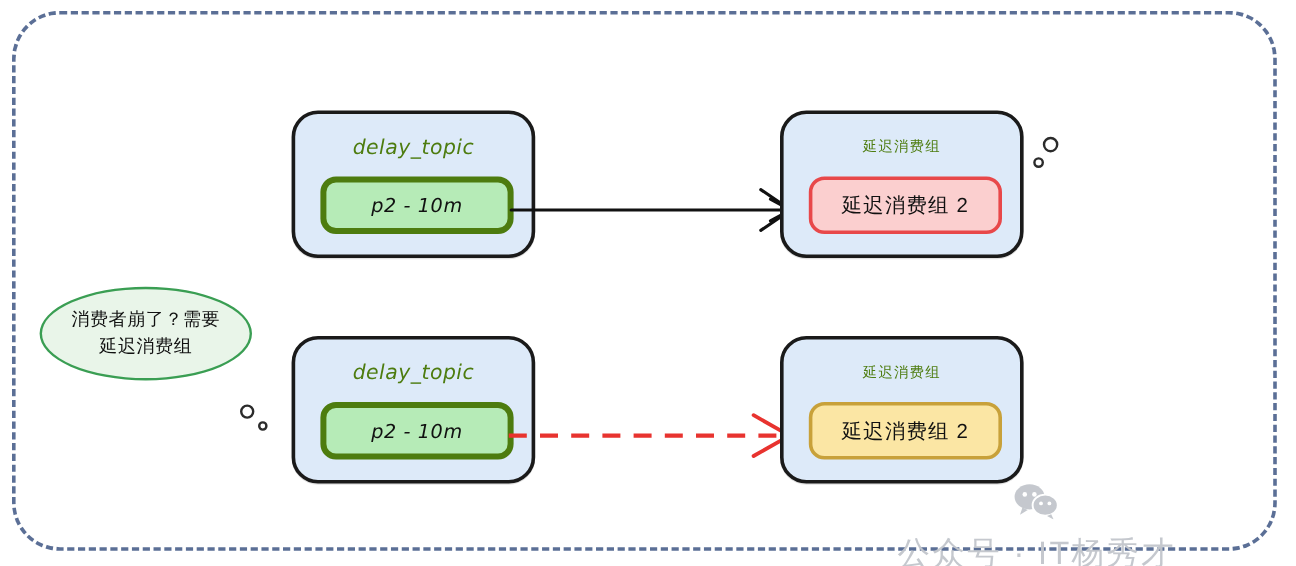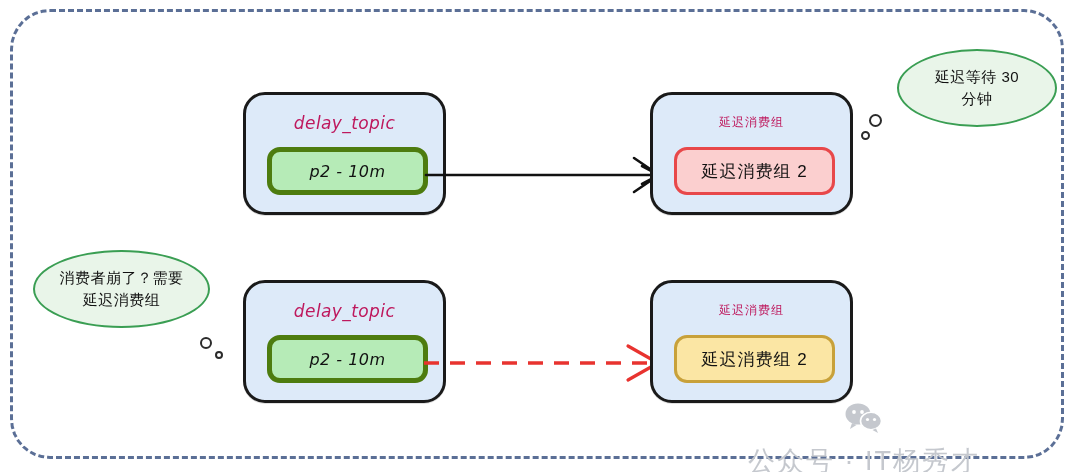--- a/index.html
+++ b/index.html
@@ -38,21 +38,21 @@
     background: #ddeaf9;
     border: 3px solid #1a1a1a;
     border-radius: 22px;
     box-shadow: 0 1px 0 rgba(0,0,0,0.12);
   }
   .card-title {
     position: absolute;
     left: 0;
     right: 0;
     text-align: center;
-    color: #be185d;
+    color: #4d7c0f;
     white-space: nowrap;
   }
   .card-title.hand {
     font-family: "DejaVu Sans", sans-serif;
     font-style: italic;
     font-size: 17px;
     letter-spacing: 0.4px;
     top: 18px;
   }
   .card-title.cjk {
@@ -164,26 +164,22 @@
   </svg>
 
   <div class="card" style="left:650px; top:92px; width:203px; height:123px;">
     <div class="card-title cjk">延迟消费组</div>
     <div class="pill red" style="left:21px; top:52px; width:161px; height:48px;">延迟消费组 2</div>
   </div>
 
   <div class="dot" style="left:869px; top:114px; width:13px; height:13px;"></div>
   <div class="dot" style="left:861px; top:131px; width:9px; height:9px;"></div>
 
-  <div class="bubble" style="left:897px; top:49px; width:160px; height:78px;">
-    <span class="line">延迟等待 30</span>
-    <span class="line">分钟</span>
-  </div>
-
-  <div class="bubble" style="left:33px; top:250px; width:177px; height:78px;">
+
+  <div class="bubble" style="left:33px; top:239px; width:177px; height:78px;">
     <span class="line">消费者崩了？需要</span>
     <span class="line">延迟消费组</span>
   </div>
 
   <div class="dot" style="left:200px; top:337px; width:12px; height:12px;"></div>
   <div class="dot" style="left:215px; top:351px; width:8px; height:8px;"></div>
 
   <div class="card" style="left:243px; top:280px; width:203px; height:123px;">
     <div class="card-title hand">delay_topic</div>
     <div class="pill green" style="left:21px; top:52px; width:161px; height:48px;">p2 - 10m</div>

